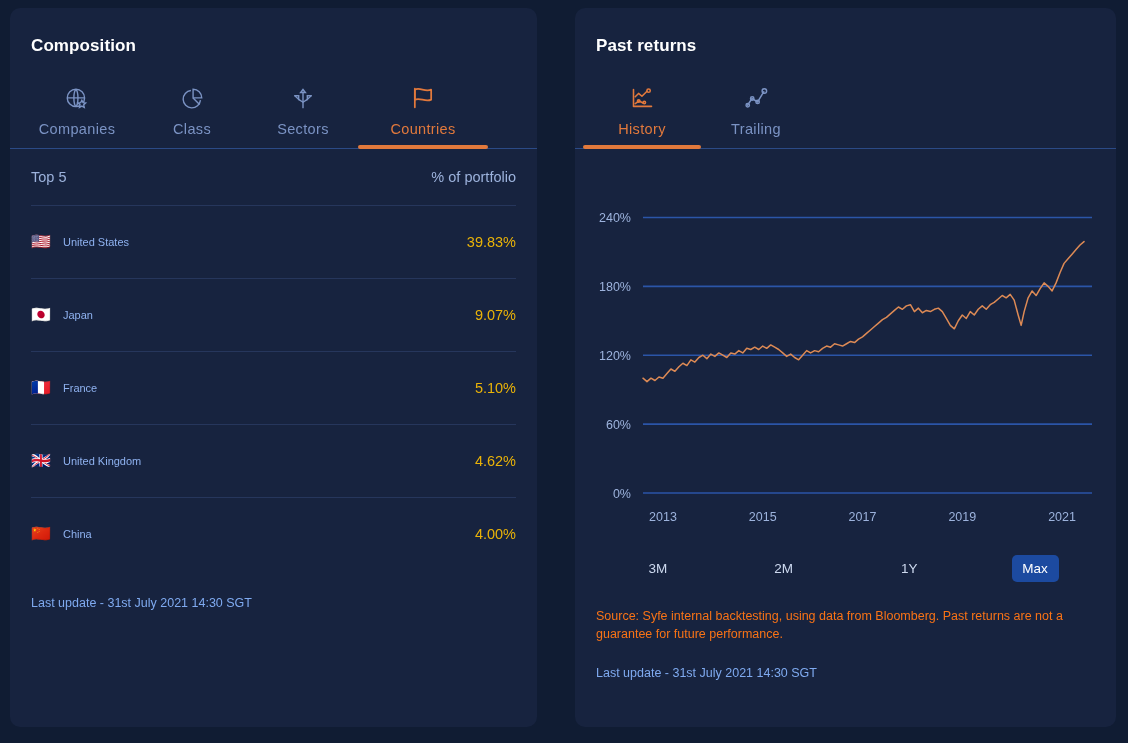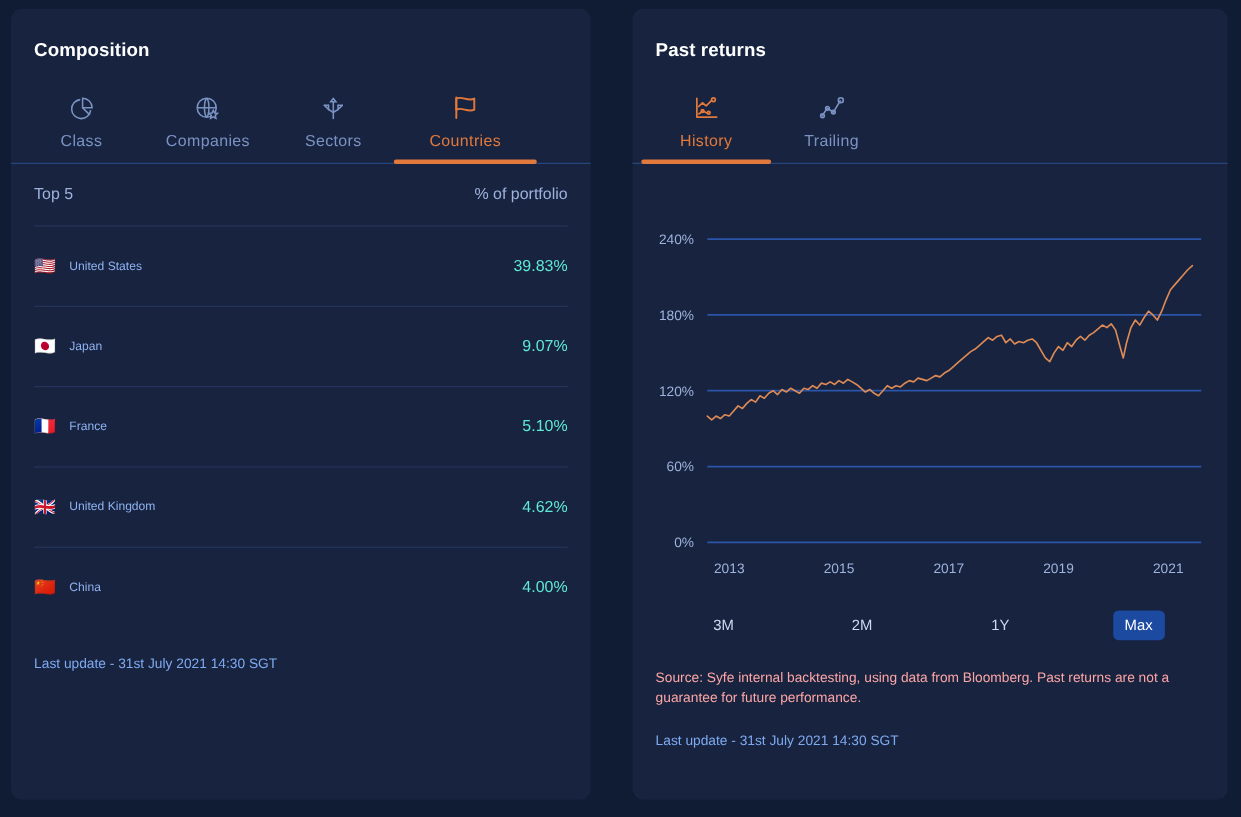--- a/index.html
+++ b/index.html
@@ -82,21 +82,21 @@
   }
   .row {
     display: flex; justify-content: space-between; align-items: center;
     height: 73px;
     border-top: 1px solid #26365c;
   }
   .row-left { display: flex; align-items: center; gap: 10px; }
   .flag { font-size: 16px; line-height: 1; width: 22px; display:inline-block;
           font-family: "DejaVu Sans", sans-serif; }
   .cname { color: #8fb2f0; font-size: 11px; }
-  .cpct  { color: #5eead4; font-size: 14.5px; }
+  .cpct  { color: #eab308; font-size: 14.5px; }
 
   .left-note {
     color: #7faaf0;
     font-size: 12.5px;
     padding: 26px 21px 0 21px;
   }
 
   
   .chart-wrap { padding: 18px 16px 0 16px; position: relative; }
   .chart-svg { display: block; }
@@ -122,21 +122,21 @@
   .range.active {
     background: #1c4aa0;
     color: #ffffff;
     border-radius: 5px;
     padding: 6px 0;
     flex: none;
     width: 47px;
   }
 
   .source {
-    color: #fca5a5;
+    color: #f97316;
     font-size: 12.5px;
     line-height: 1.42;
     padding: 26px 24px 0 21px;
   }
   .right-note {
     color: #7faaf0;
     font-size: 12.5px;
     padding: 22px 21px 0 21px;
   }
 </style>
@@ -144,40 +144,40 @@
 <body>
 
 <div class="page">
 
   <section class="panel panel-left">
 
     <div class="panel-title">Composition</div>
 
     <div class="tabs">
 
+      <div class="tab tab-companies">
+        <span class="ico">
+          <svg width="26" height="26" viewBox="0 0 24 24" fill="none" stroke="currentColor" stroke-width="1.3">
+            <circle cx="11" cy="11" r="8"></circle>
+            <path d="M3 11h16M11 3c2.5 2.6 2.5 13.4 0 16M11 3c-2.5 2.6-2.5 13.4 0 16"></path>
+            <path d="M16.5 13.2l1.1 2.2 2.4.3-1.8 1.7.5 2.4-2.2-1.2-2.2 1.2.5-2.4-1.8-1.7 2.4-.3z" fill="#17233f"></path>
+          </svg>
+        </span>
+        <span class="lbl">Companies</span>
+      </div>
+
       <div class="tab tab-class">
         <span class="ico">
           <svg width="26" height="26" viewBox="0 0 24 24" fill="none" stroke="currentColor" stroke-width="1.3">
             <path d="M11 4.2A8 8 0 1 0 19.8 13"></path>
             <path d="M13 3v8h8A8 8 0 0 0 13 3z"></path>
             <path d="M13 11 L19 17"></path>
           </svg>
         </span>
         <span class="lbl">Class</span>
-      </div>
-
-      <div class="tab tab-companies">
-        <span class="ico">
-          <svg width="26" height="26" viewBox="0 0 24 24" fill="none" stroke="currentColor" stroke-width="1.3">
-            <circle cx="11" cy="11" r="8"></circle>
-            <path d="M3 11h16M11 3c2.5 2.6 2.5 13.4 0 16M11 3c-2.5 2.6-2.5 13.4 0 16"></path>
-            <path d="M16.5 13.2l1.1 2.2 2.4.3-1.8 1.7.5 2.4-2.2-1.2-2.2 1.2.5-2.4-1.8-1.7 2.4-.3z" fill="#17233f"></path>
-          </svg>
-        </span>
-        <span class="lbl">Companies</span>
       </div>
 
       <div class="tab tab-sectors">
         <span class="ico">
           <svg width="26" height="26" viewBox="0 0 24 24" fill="none" stroke="currentColor" stroke-width="1.3" stroke-linecap="round">
             <path d="M12 3.2 L14.2 6 L9.8 6 Z"></path>
             <path d="M12 6 V20"></path>
             <path d="M4.5 9 L8 12.4 L8 9"></path>
             <path d="M19.5 9 L16 12.4 L16 9"></path>
             <path d="M4.5 9 H8 M16 9 H19.5"></path>

